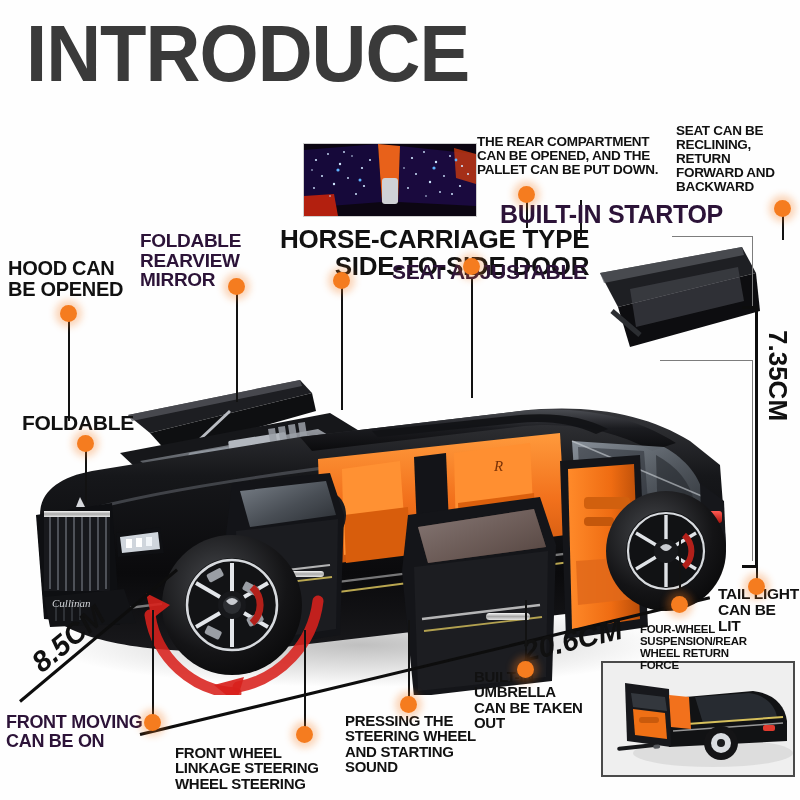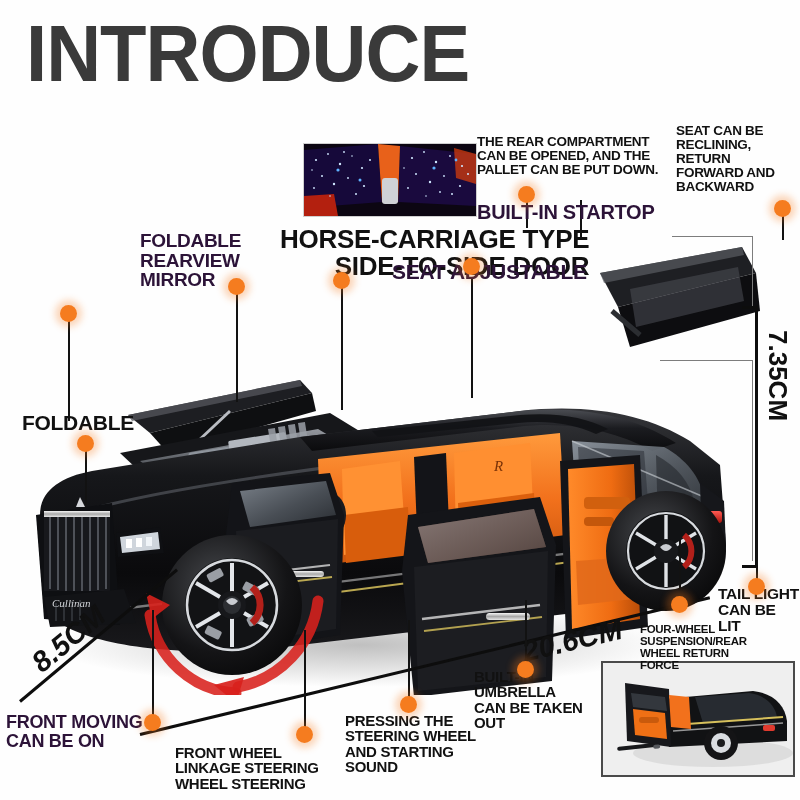--- a/index.html
+++ b/index.html
@@ -402,20 +402,22 @@
   <div class="dimtxt" style="left:523px;top:636px;font-size:29px;transform:rotate(-13.5deg);transform-origin:left center;">20.6CM</div>
 
   <div class="dimline" style="left:755px;top:306px;width:3px;height:262px;"></div>
   <div class="dimline" style="left:742px;top:306px;width:16px;height:3px;"></div>
   <div class="dimline" style="left:742px;top:565px;width:16px;height:3px;"></div>
   <div class="dimtxt vert" style="left:762px;top:330px;font-size:26px;writing-mode:vertical-rl;">7.35CM</div>
 
   <div class="thinbr" style="left:672px;top:236px;width:80px;height:72px;border-width:1px 1px 0 0;"></div>
   <div class="thinbr" style="left:660px;top:360px;width:92px;height:200px;border-width:1px 1px 0 0;"></div>
 
+  <div class="lbl blk" style="left:8px;top:258px;font-size:20px;">HOOD CAN
+BE OPENED</div>
   <div class="dot" style="left:60px;top:305px;"></div>
   <div class="ll v" style="left:68px;top:313px;height:108px;"></div>
 
   <div class="lbl pur" style="left:140px;top:231px;font-size:19px;">FOLDABLE
 REARVIEW
 MIRROR</div>
   <div class="dot" style="left:228px;top:278px;"></div>
   <div class="ll v" style="left:236px;top:286px;height:116px;"></div>
 
   <div class="lbl blk" style="left:280px;top:226px;font-size:26px;text-align:right;">HORSE-CARRIAGE TYPE
@@ -430,21 +432,21 @@
   <div class="ll v" style="left:526px;top:194px;height:34px;"></div>
 
   <div class="lbl blk" style="left:676px;top:124px;font-size:13.5px;">SEAT CAN BE
 RECLINING,
 RETURN
 FORWARD AND
 BACKWARD</div>
   <div class="dot" style="left:774px;top:200px;"></div>
   <div class="ll v" style="left:782px;top:208px;height:32px;"></div>
 
-  <div class="lbl pur" style="left:477px;top:202px;font-size:20px;">BUILT-IN STARTOP</div>
+  <div class="lbl pur" style="left:500px;top:202px;font-size:25px;">BUILT-IN STARTOP</div>
   <div class="ll v" style="left:580px;top:200px;height:38px;"></div>
 
   <div class="lbl pur" style="left:392px;top:261px;font-size:21px;">SEAT ADJUSTABLE</div>
   <div class="dot" style="left:463px;top:258px;"></div>
   <div class="ll v" style="left:471px;top:278px;height:120px;"></div>
 
   <div class="lbl blk" style="left:22px;top:412px;font-size:21px;">FOLDABLE</div>
   <div class="dot" style="left:77px;top:435px;"></div>
   <div class="ll v" style="left:85px;top:443px;height:62px;"></div>
 

